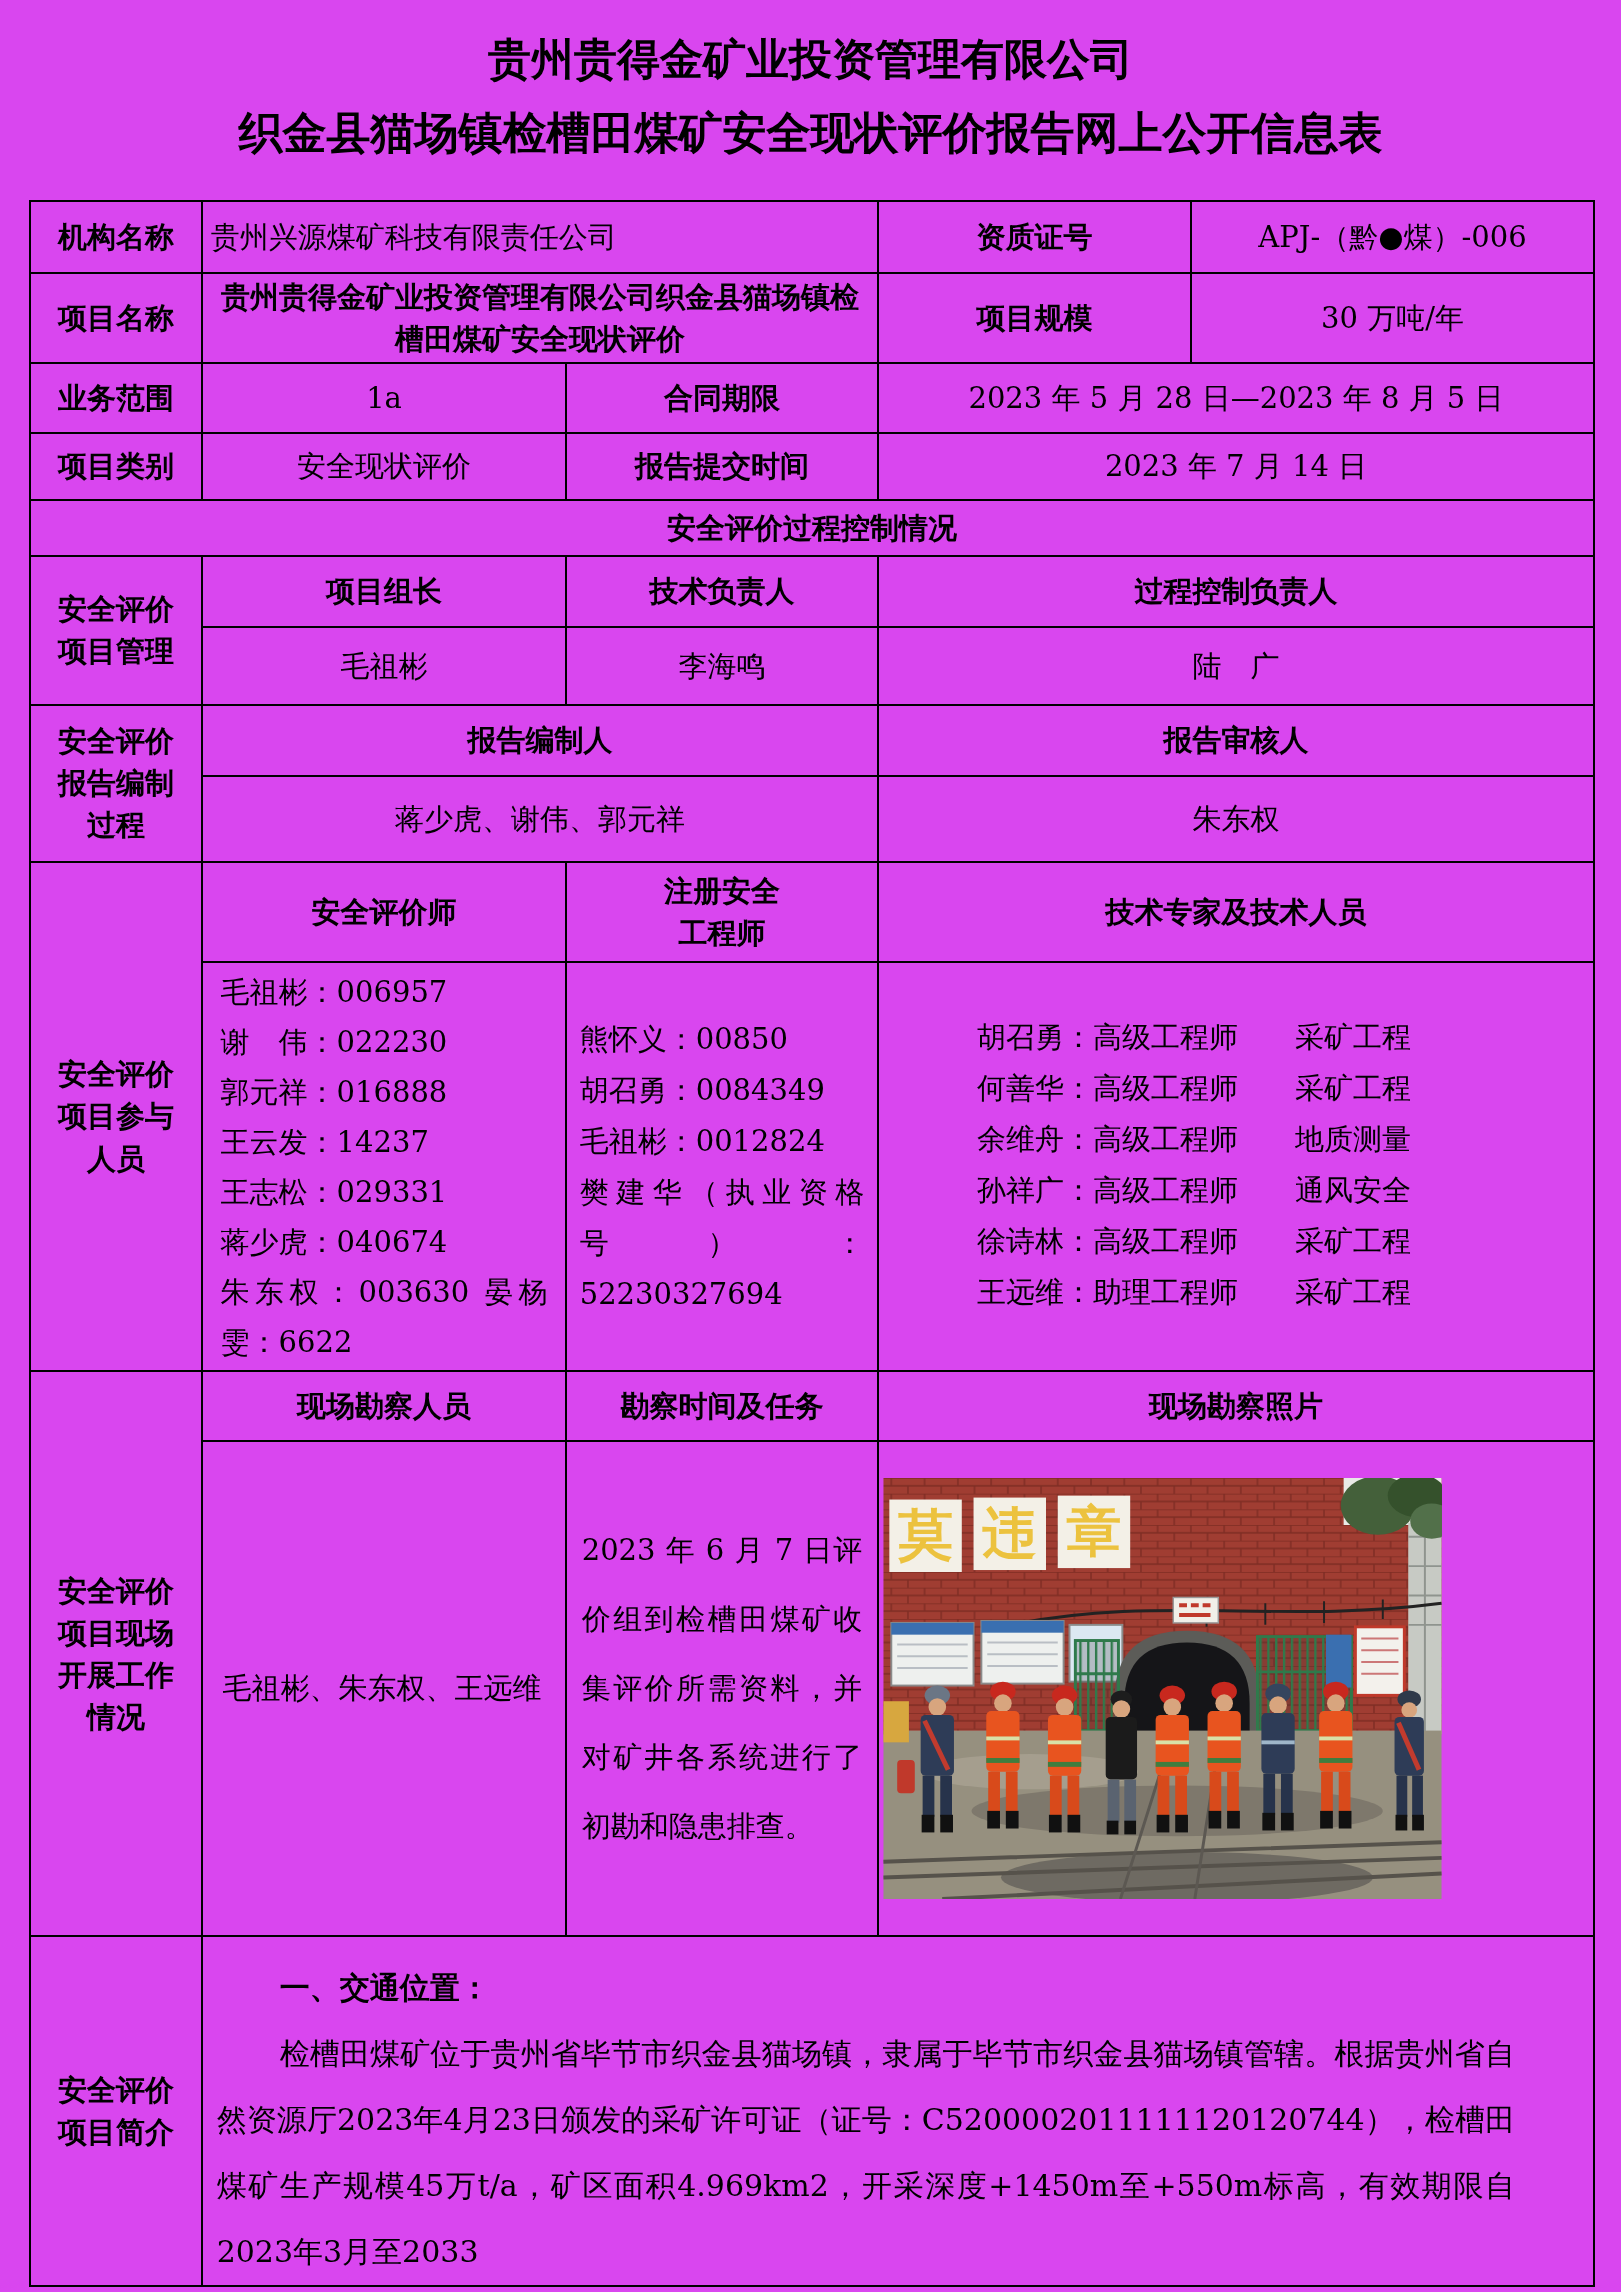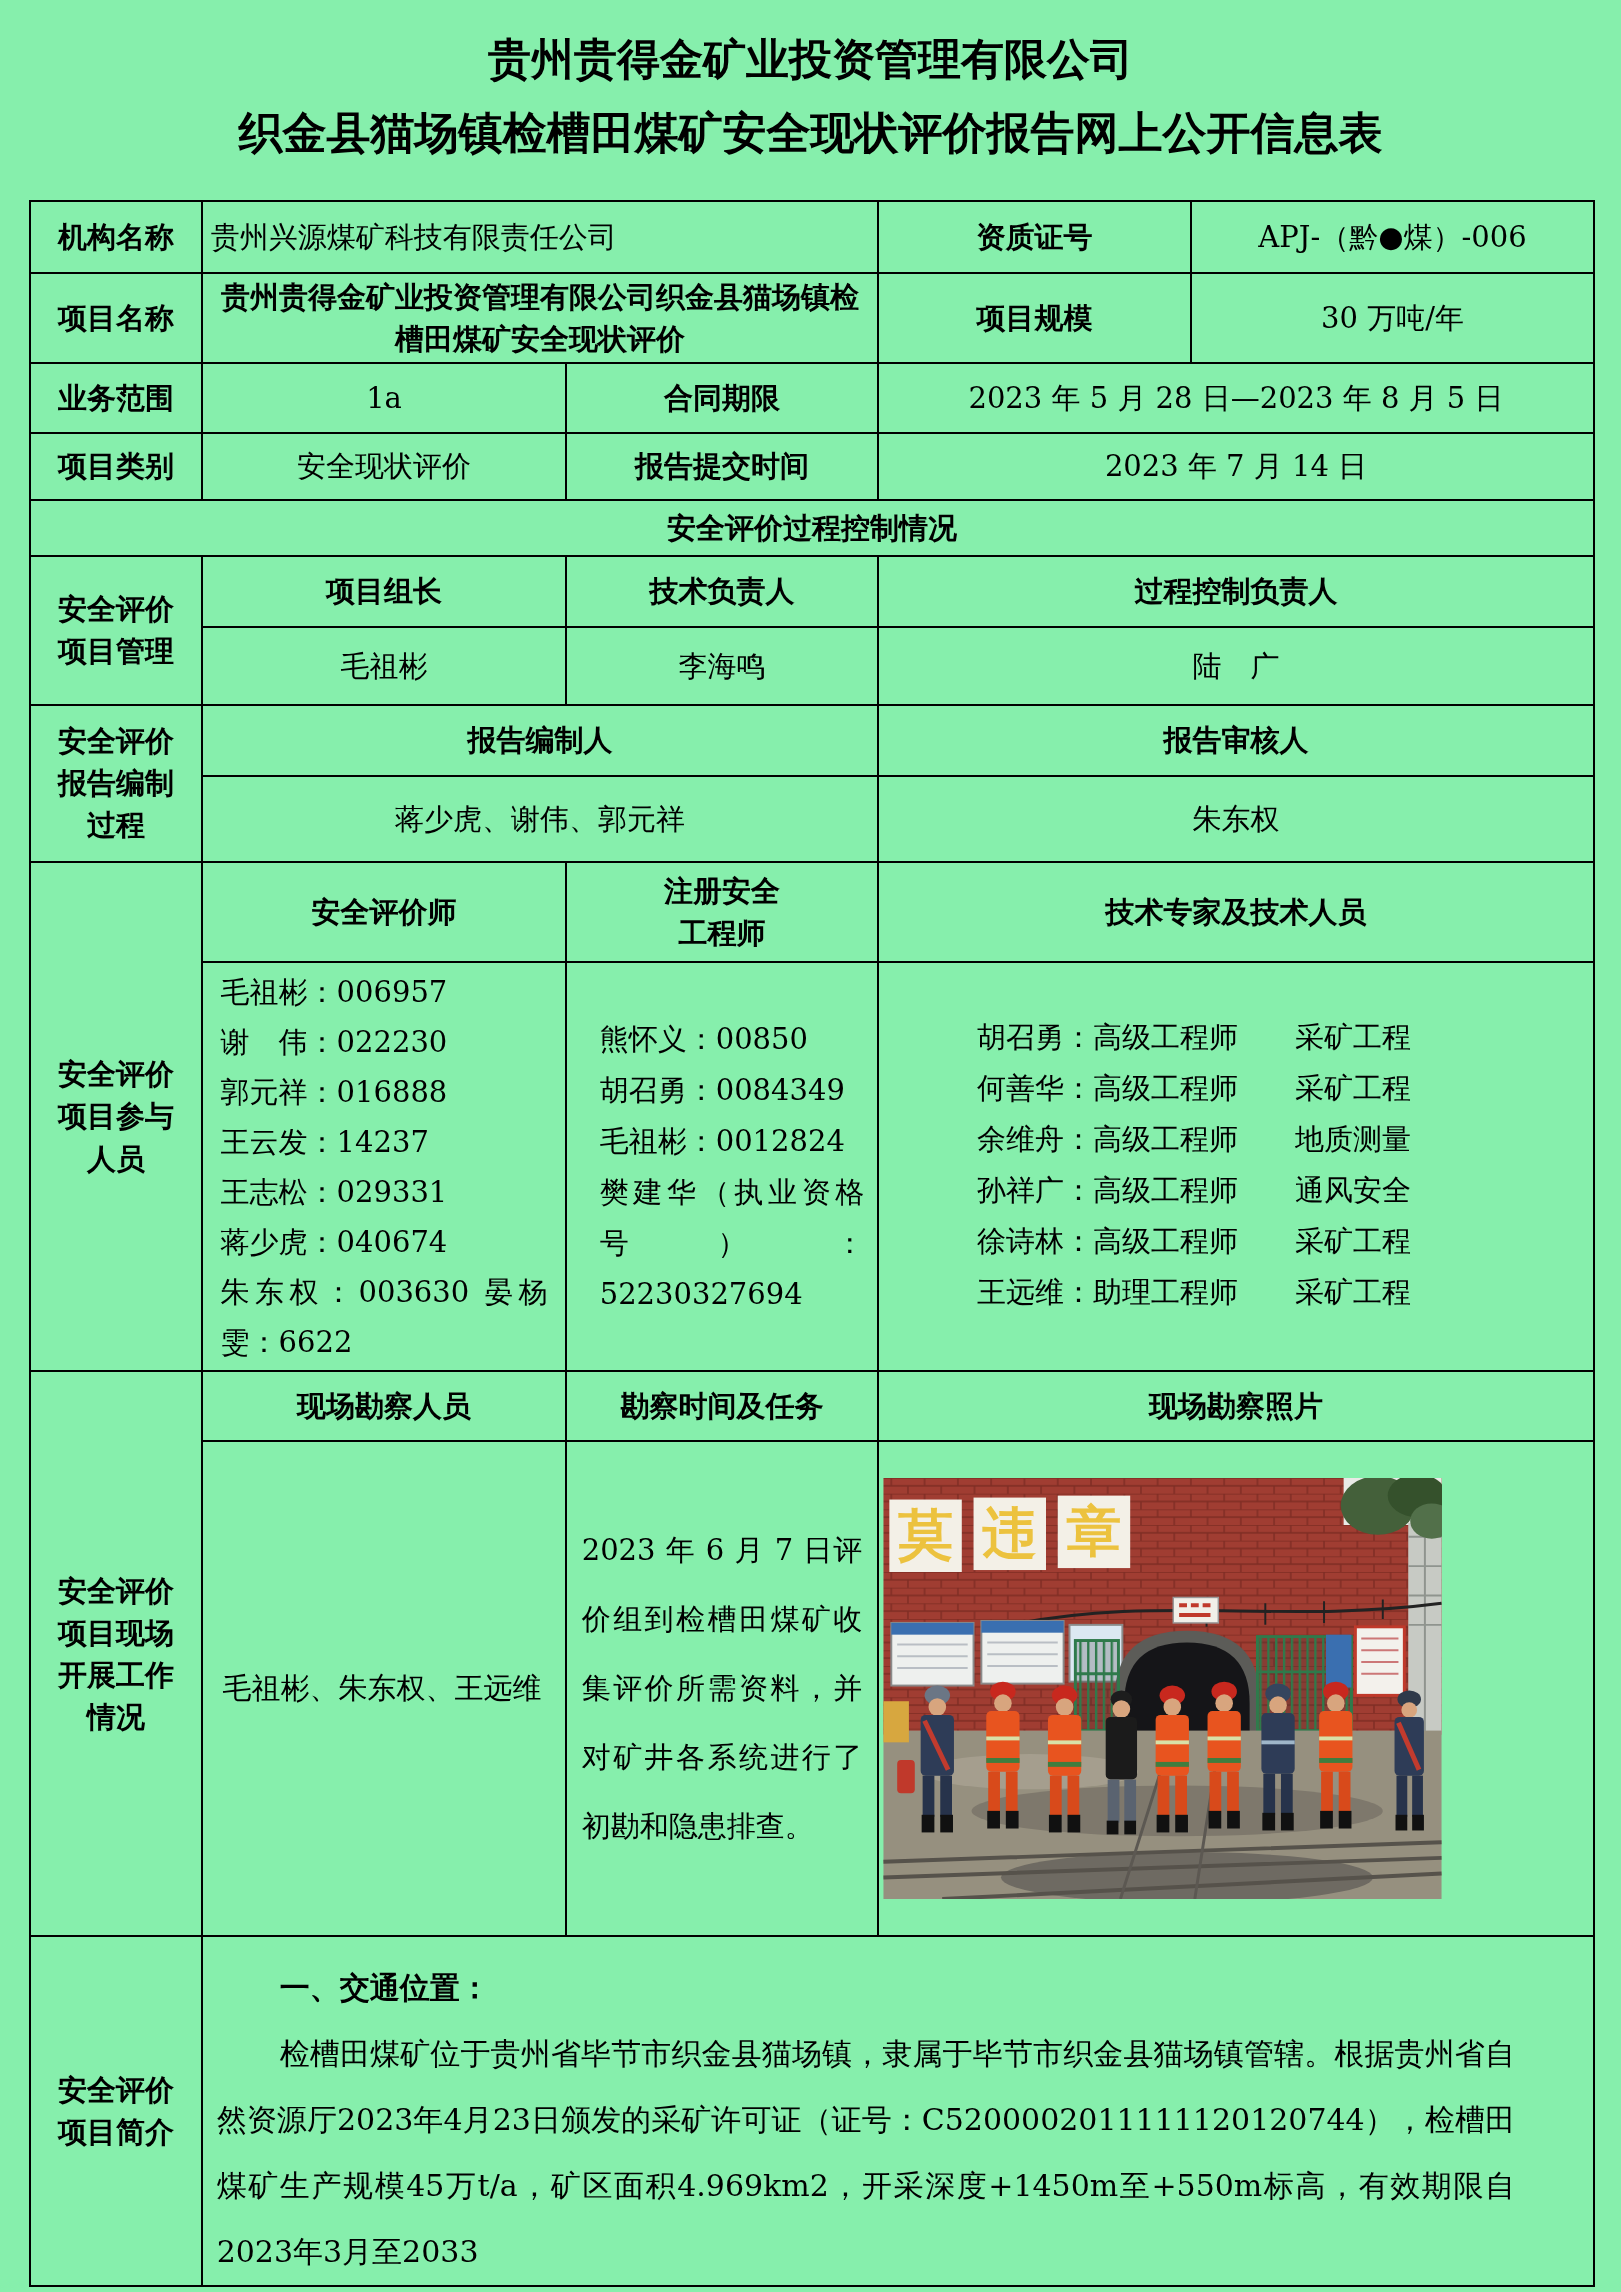--- a/index.html
+++ b/index.html
@@ -1,18 +1,18 @@
 <!DOCTYPE html>
 <html><head>
 <meta charset="utf-8">
 <style>
   html,body { margin:0; padding:0; background:#888; }
   .page {
     position:relative; width:1621px; height:2293px; margin:0 auto;
-    background:#86efac; overflow:hidden; color:#000;
+    background:#d946ef; overflow:hidden; color:#000;
     font-family:"DejaVu Serif","Liberation Serif",serif;
   }
   .title { text-align:center; font-weight:bold; }
   .title1 { padding-top:35px; font-size:43px; line-height:1.15; }
   .title2 { margin-top:23.5px; margin-bottom:41px; font-size:44px; line-height:1.15; }
 
   table.doc {
     border-collapse:collapse; table-layout:fixed;
     margin-left:29px; width:1562px;
     border:2.9px solid #000;
@@ -38,21 +38,21 @@
   tr.r-i  { height:86px; }
   tr.r-j  { height:100px; }
   tr.r-k  { height:406px; }
   tr.r-l  { height:70px; }
   tr.r-m  { height:495px; }
   tr.r-n  { height:284px; }
 
   .name-list { padding:3.9px 17.6px; }
   .name-list .list-line { text-align:justify; line-height:50px; }
   .eng-list { padding:3.9px 12.7px; }
-  .eng-list .list-line { text-align:justify; line-height:51px;margin-left:20px; }
+  .eng-list .list-line { text-align:justify; line-height:51px; }
   .exp-list { padding:3.9px 9.8px 3.9px 98px; }
   .exp-list .list-line { display:flex; gap:57px; text-align:left; line-height:51px;font-family:Liberation Mono, monospace; }
 
   .task-cell { padding:5.9px 14.7px; text-align:justify; line-height:69px; }
   .surv-cell { padding:5.9px 19.6px; text-align:justify; line-height:63px;border-radius:29px; }
 
   .photo-cell { padding:3.9px 2px; vertical-align:middle; }
   .photo-frame { width:559px; height:421px; margin-left:2px; display:block; }
 
   .intro-cell { text-align:left; vertical-align:top; padding:17.6px 78px 0 13.7px; font-size:30px; line-height:66px; }

